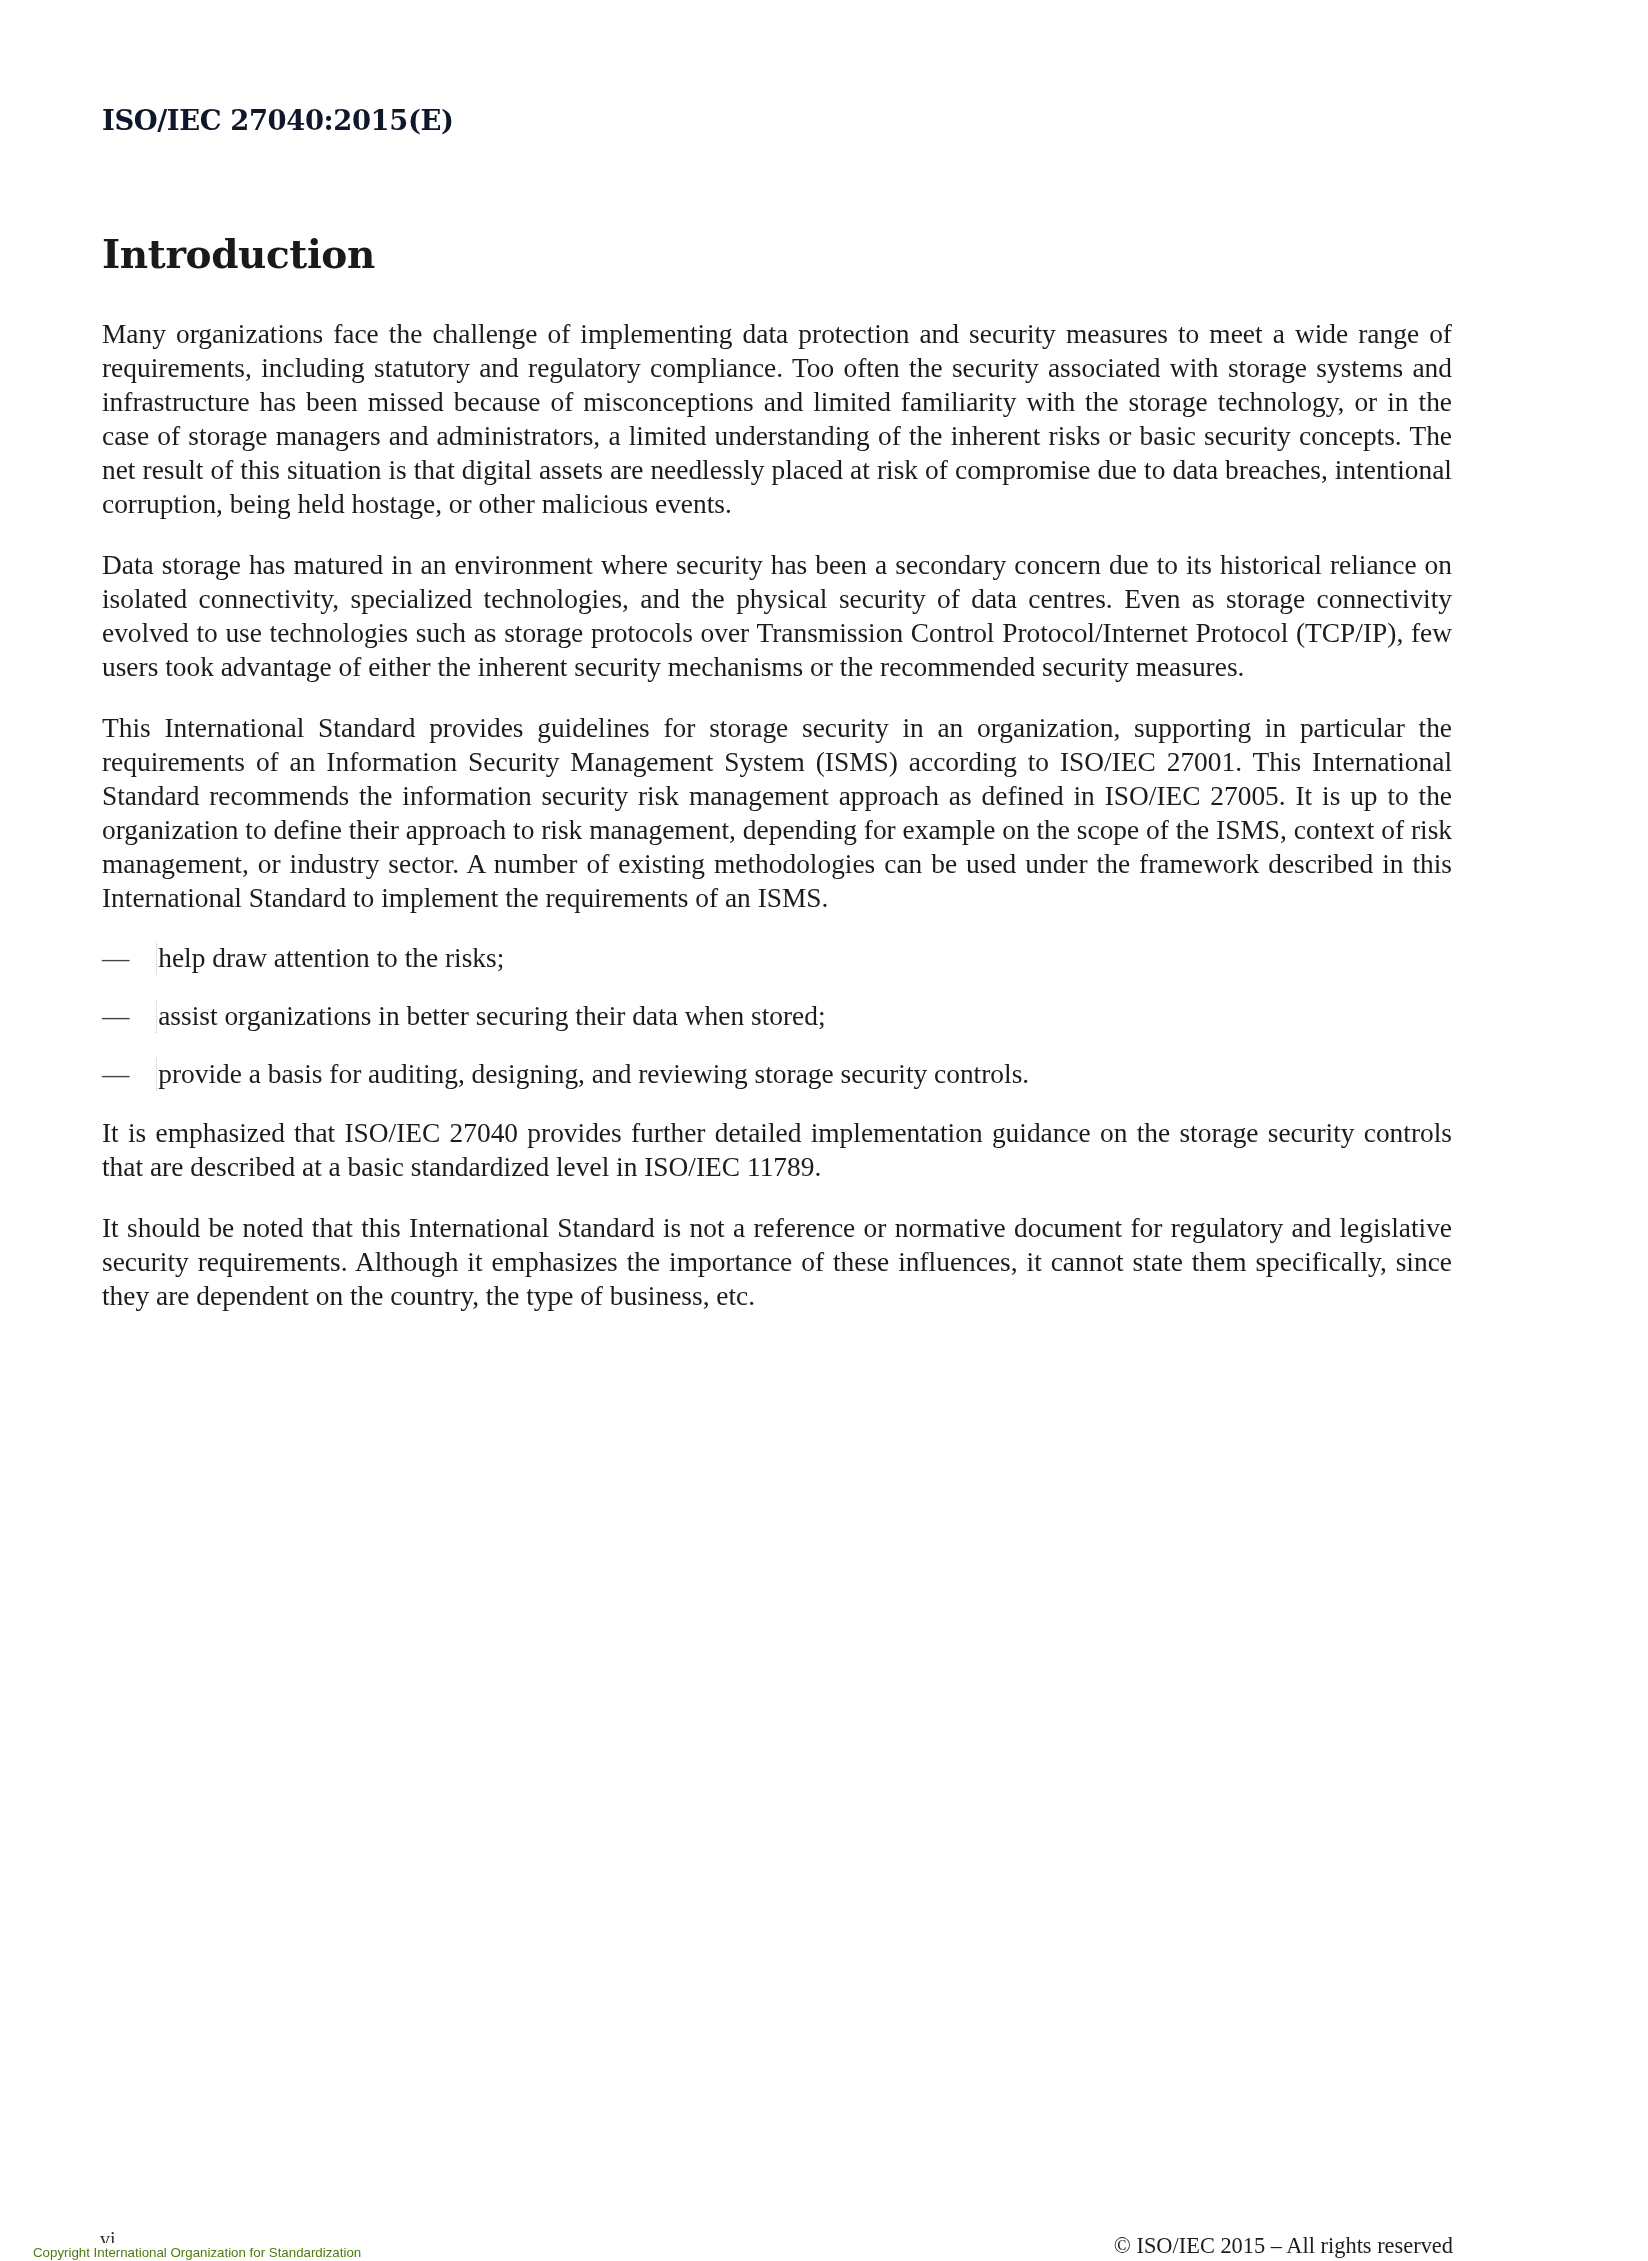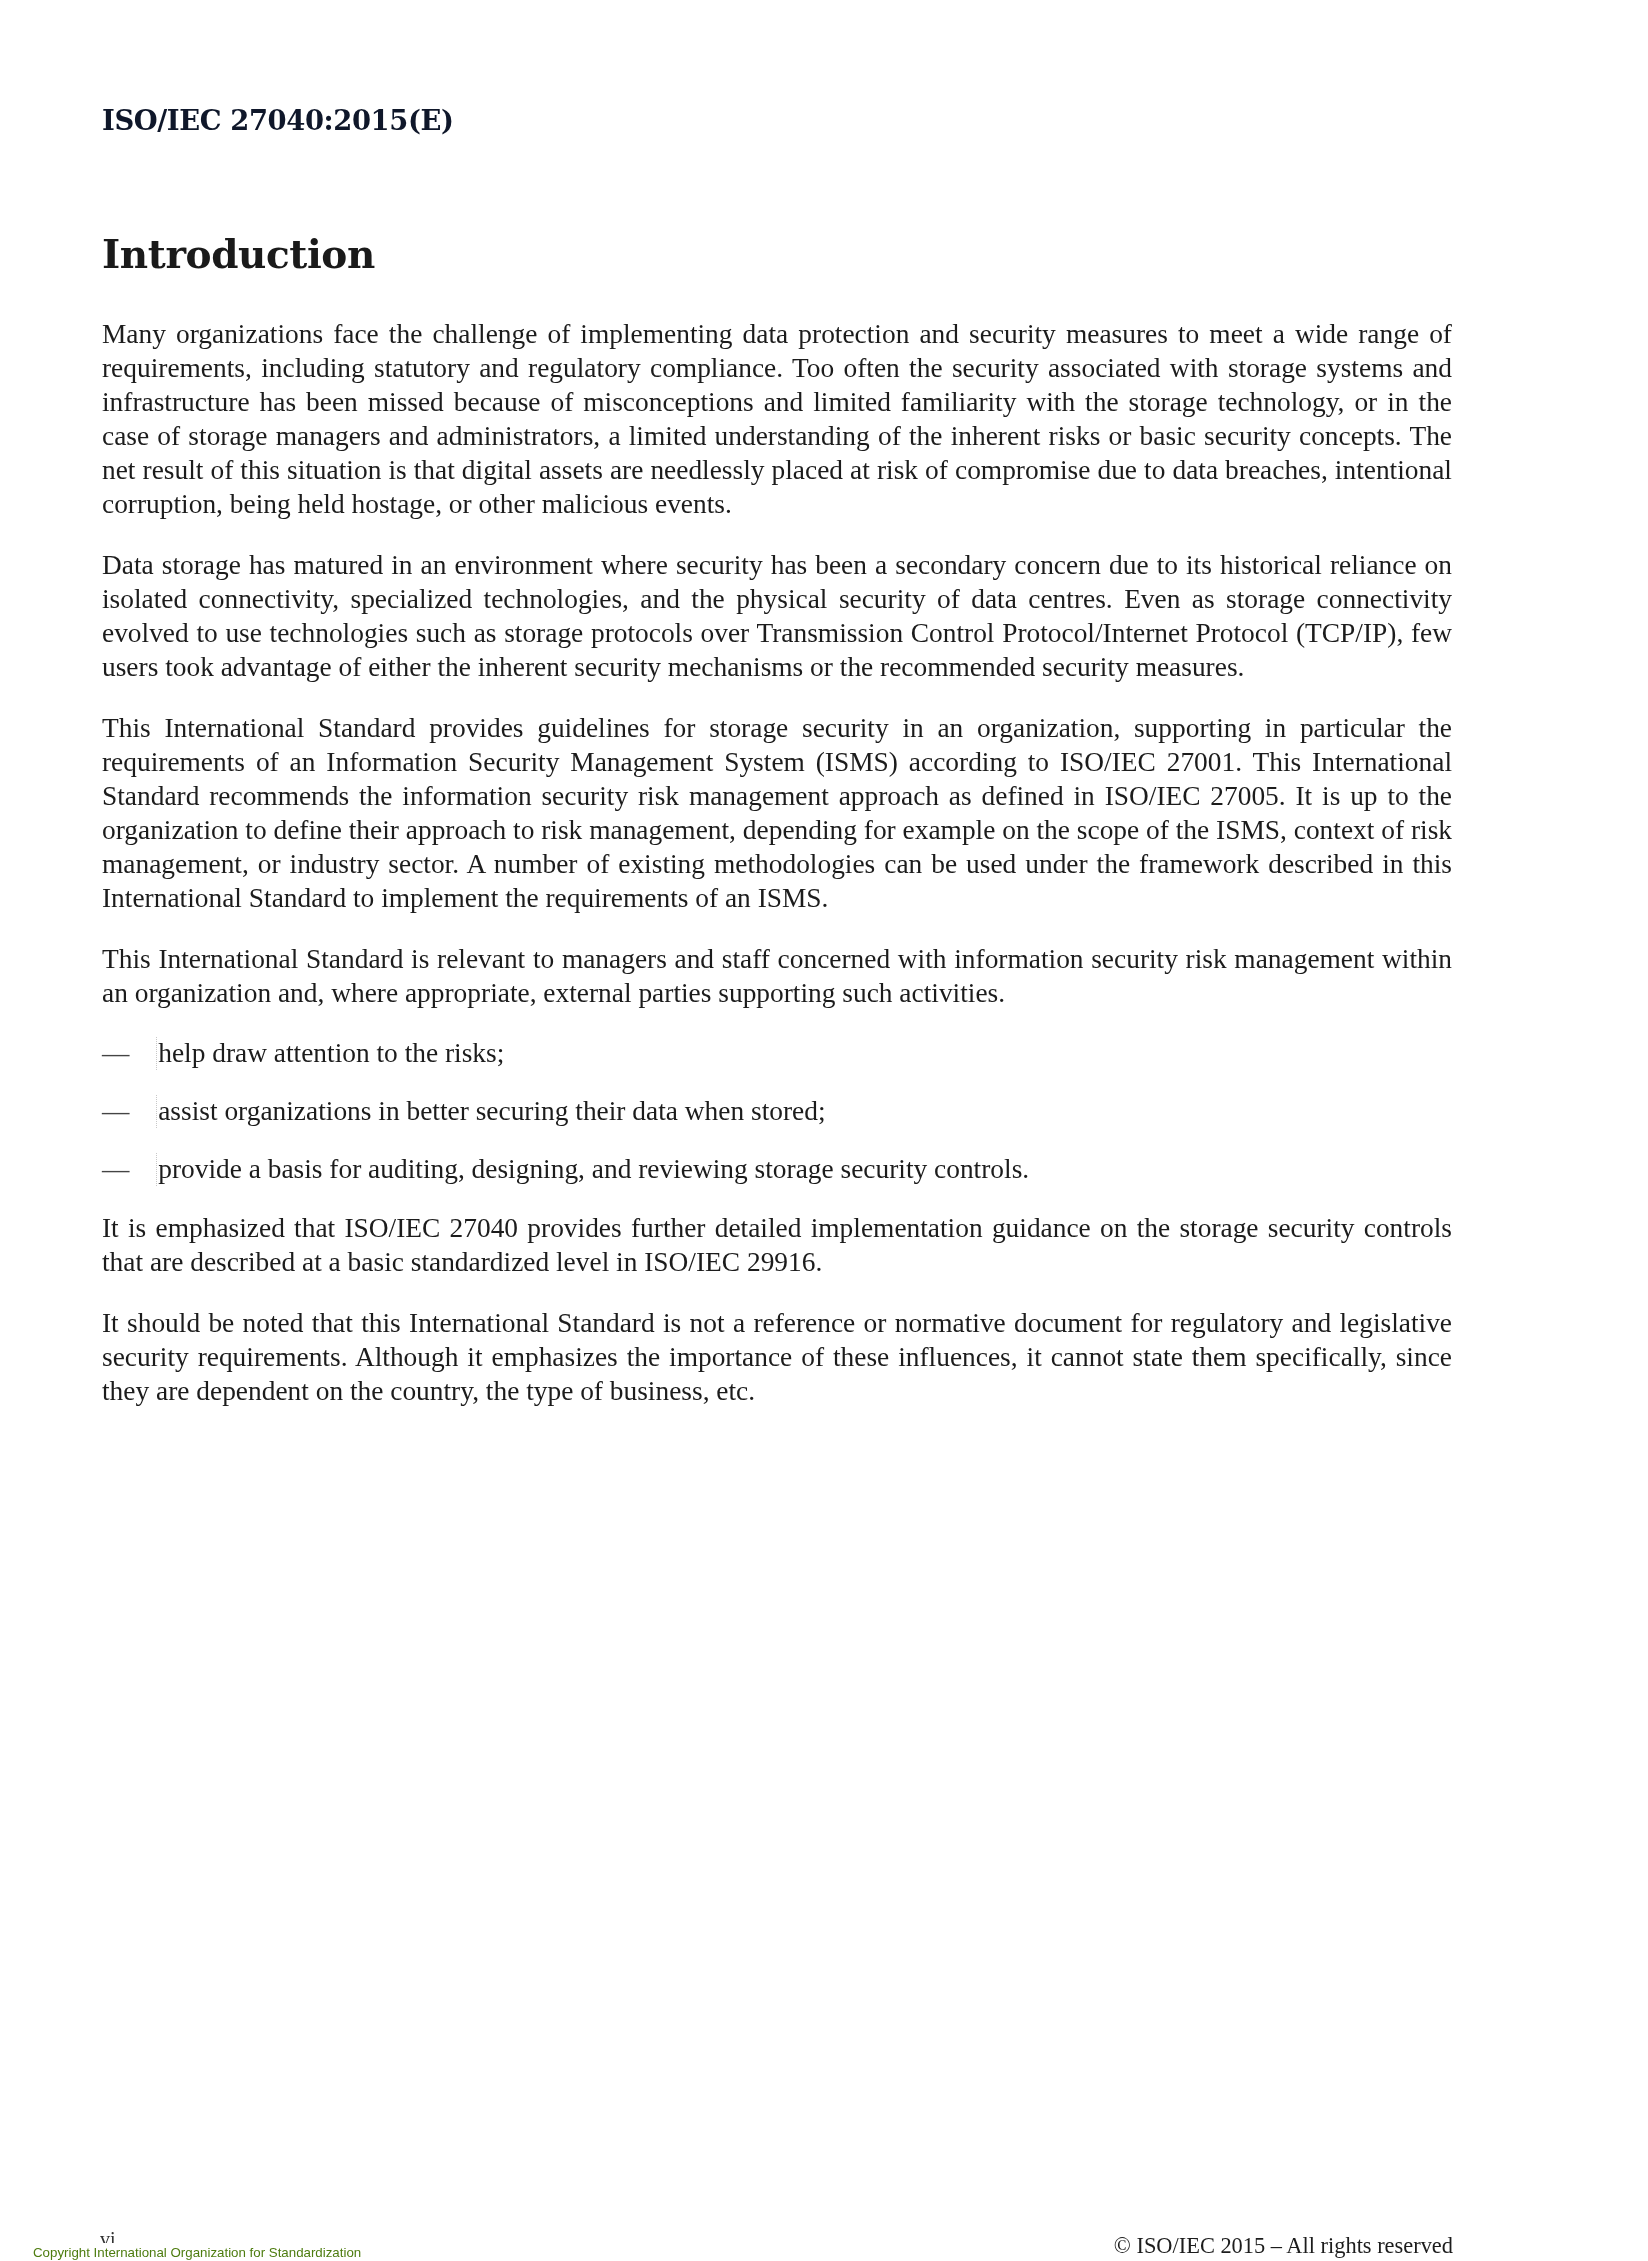--- a/index.html
+++ b/index.html
@@ -119,37 +119,36 @@
 <body>
 
 <div class="page-header">ISO/IEC 27040:2015(E)</div>
 
 <h1 class="section-title" style="margin:0;text-align:right;">Introduction</h1>
 
 <div class="body-text">
   <p class="para">Many organizations face the challenge of implementing data protection and security measures to meet a wide range of requirements, including statutory and regulatory compliance. Too often the security associated with storage systems and infrastructure has been missed because of misconceptions and limited familiarity with the storage technology, or in the case of storage managers and administrators, a limited understanding of the inherent risks or basic security concepts. The net result of this situation is that digital assets are needlessly placed at risk of compromise due to data breaches, intentional corruption, being held hostage, or other malicious events.</p>
   <p class="para">Data storage has matured in an environment where security has been a secondary concern due to its historical reliance on isolated connectivity, specialized technologies, and the physical security of data centres. Even as storage connectivity evolved to use technologies such as storage protocols over Transmission Control Protocol/Internet Protocol (TCP/IP), few users took advantage of either the inherent security mechanisms or the recommended security measures.</p>
   <p class="para">This International Standard provides guidelines for storage security in an organization, supporting in particular the requirements of an Information Security Management System (ISMS) according to ISO/IEC 27001. This International Standard recommends the information security risk management approach as defined in ISO/IEC 27005. It is up to the organization to define their approach to risk management, depending for example on the scope of the ISMS, context of risk management, or industry sector. A number of existing methodologies can be used under the framework described in this International Standard to implement the requirements of an ISMS.</p>
-  <p class="para">This International Standard is relevant to managers and staff concerned with information security risk management within an organization and, where appropriate, external parties supporting such activities.</p>
 
   <ul class="bullet-list">
     <li class="bullet-item">
       <span class="bullet-dash">—</span>
       <span class="bullet-text">help draw attention to the risks;</span>
     </li>
     <li class="bullet-item">
       <span class="bullet-dash">—</span>
       <span class="bullet-text">assist organizations in better securing their data when stored;</span>
     </li>
     <li class="bullet-item">
       <span class="bullet-dash">—</span>
       <span class="bullet-text">provide a basis for auditing, designing, and reviewing storage security controls.</span>
     </li>
   </ul>
 
-  <p class="para">It is emphasized that ISO/IEC 27040 provides further detailed implementation guidance on the storage security controls that are described at a basic standardized level in ISO/IEC 29916.</p>
+  <p class="para">It is emphasized that ISO/IEC 27040 provides further detailed implementation guidance on the storage security controls that are described at a basic standardized level in ISO/IEC 11789.</p>
   <p class="para">It should be noted that this International Standard is not a reference or normative document for regulatory and legislative security requirements. Although it emphasizes the importance of these influences, it cannot state them specifically, since they are dependent on the country, the type of business, etc.</p>
 </div>
 
 <div class="footer-page-number">vi</div>
 <div class="footer-copyright-source">Copyright International Organization for Standardization</div>
 <div class="footer-copyright">© ISO/IEC 2015 – All rights reserved</div>
 
 
 </body></html>

